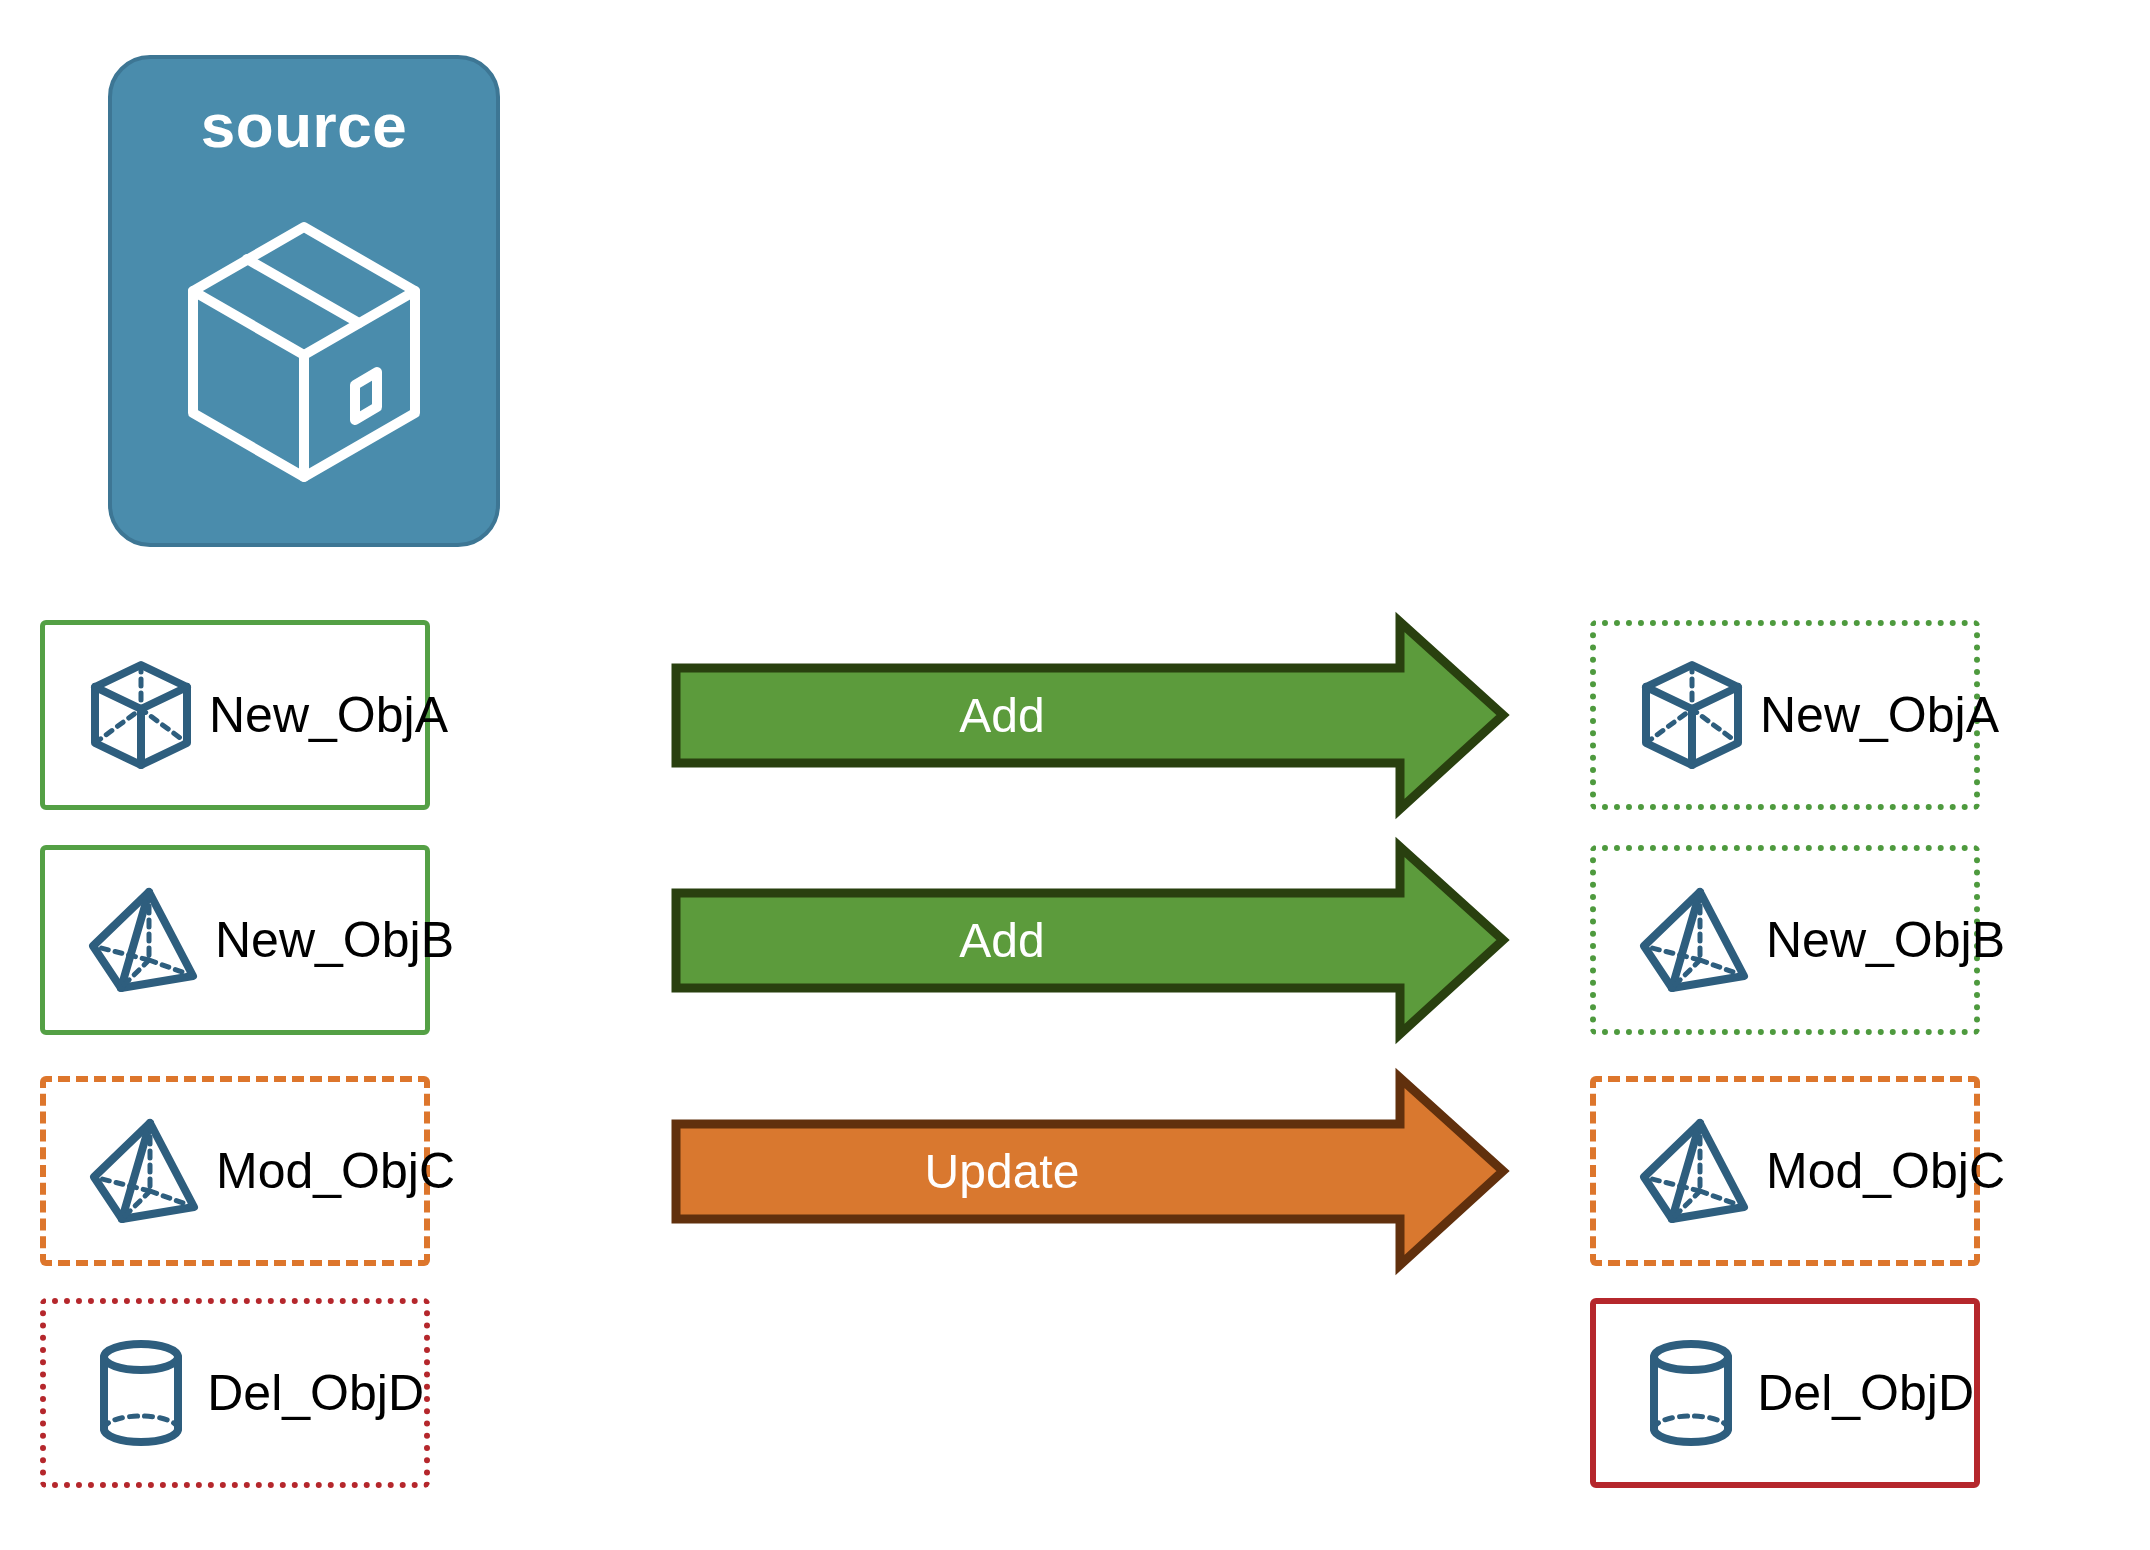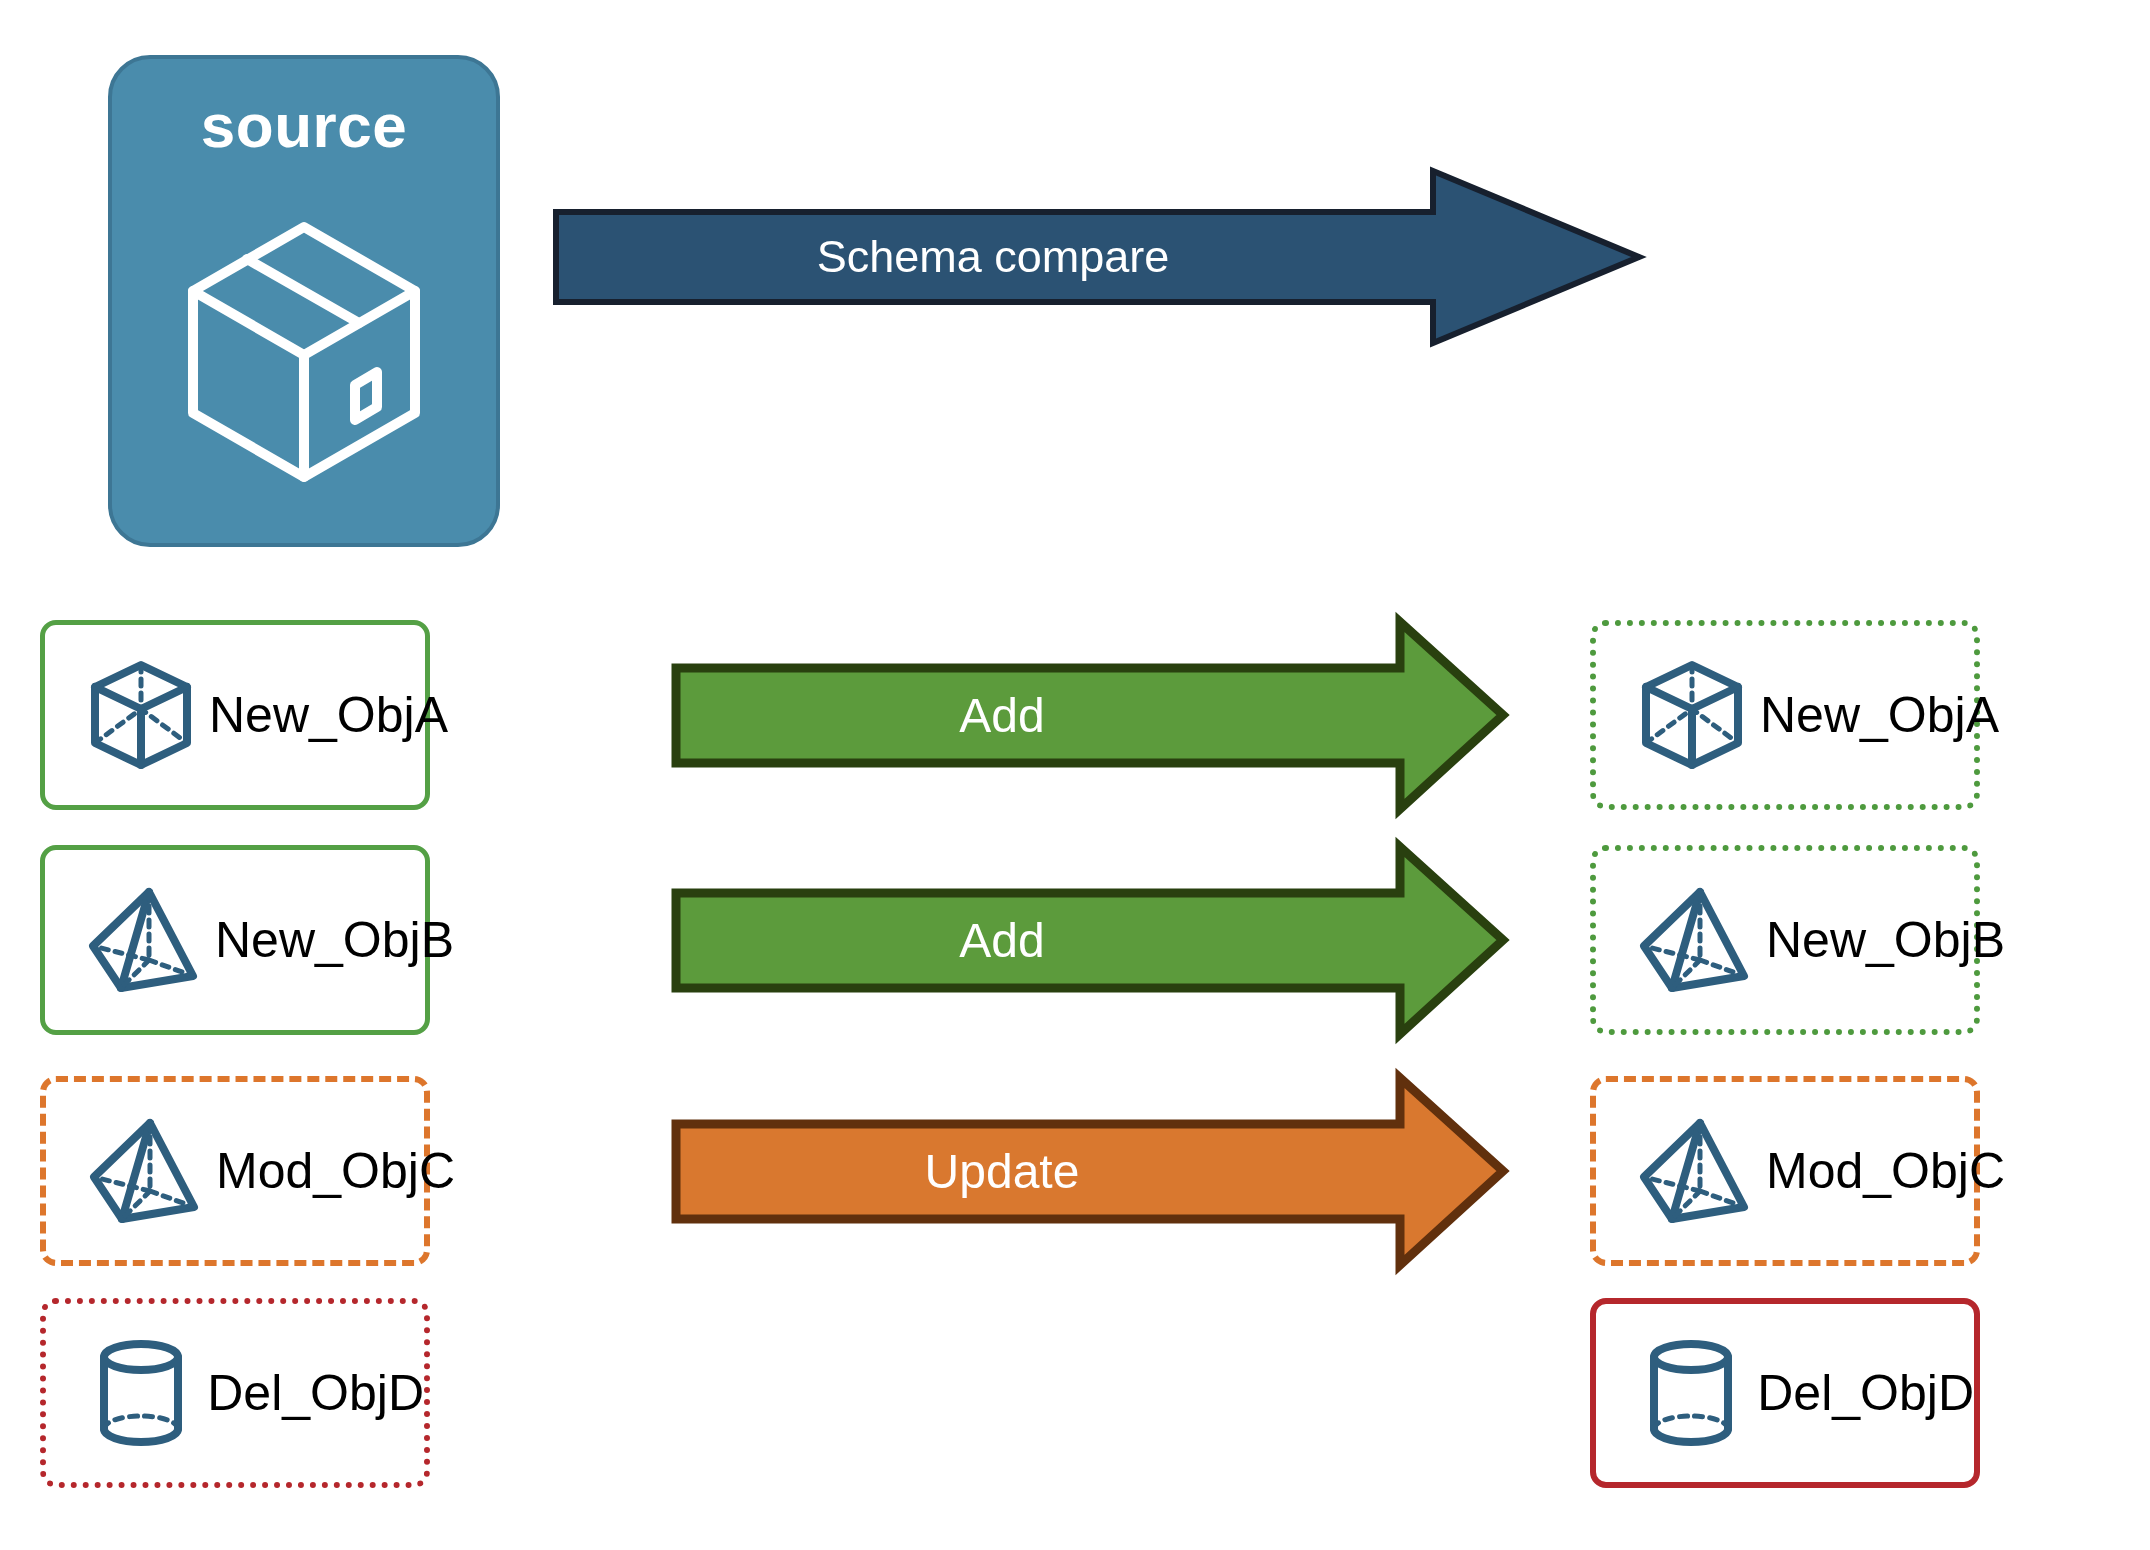--- a/index.html
+++ b/index.html
@@ -37,21 +37,21 @@
 
   
   .row{position:absolute;left:0;width:2150px;height:190px;}
   #row-0{top:620px;}
   #row-1{top:845px;padding-left:6px;}
   #row-2{top:1076px;}
   #row-3{top:1298px;}
 
   .objbox{
     position:absolute;top:0;width:390px;height:190px;
-    background:#ffffff;border-radius:16px;box-sizing:border-box;
+    background:#ffffff;border-radius:6px;box-sizing:border-box;
     display:flex;align-items:center;
   }
   .objbox.left{left:40px;}
   .objbox.right{left:1590px;}
   .objbox .shape{width:118px;display:flex;align-items:center;justify-content:center;margin-left:42px;}
   .objbox .objlabel{
     font-size:50px;color:#000000;white-space:nowrap;margin-left:14px;
   }
 
   
@@ -81,26 +81,20 @@
       <svg width="250" height="270" viewBox="0 0 250 270" fill="none" stroke="#ffffff" stroke-width="10" stroke-linejoin="round" stroke-linecap="round">
         <path d="M125 12 L236 76 L236 198 L125 262 L14 198 L14 76 Z"></path>
         <path d="M14 76 L125 140 L236 76"></path>
         <path d="M125 140 L125 262"></path>
         <path d="M68 44 L180 108"></path>
         <path d="M176 170 L198 157 L198 192 L176 205 Z"></path>
       </svg>
     </div>
   </div>
 
-  <div id="schema-arrow">
-    <svg width="1090" height="178" viewBox="0 0 1090 178" preserveAspectRatio="none">
-      <polygon points="3,44 880,44 880,3 1086,89 880,175 880,134 3,134" fill="#2B5273" stroke="#17202E" stroke-width="6" stroke-linejoin="miter"></polygon>
-    </svg>
-    <div class="label">Schema compare</div>
-  </div>
 
 
   <div class="row" id="row-0">
 
     <div class="objbox left bd-green-solid">
       <span class="shape">
         <svg width="108" height="112" viewBox="0 0 108 112" fill="none" stroke="#2E5E7E" stroke-width="8" stroke-linejoin="round" stroke-linecap="round">
           <path d="M54 6 L100 28 L100 84 L54 106 L8 84 L8 28 Z"></path>
           <path d="M8 28 L54 50 L100 28" stroke-dasharray="0"></path>
           <path d="M54 50 L54 106"></path>

